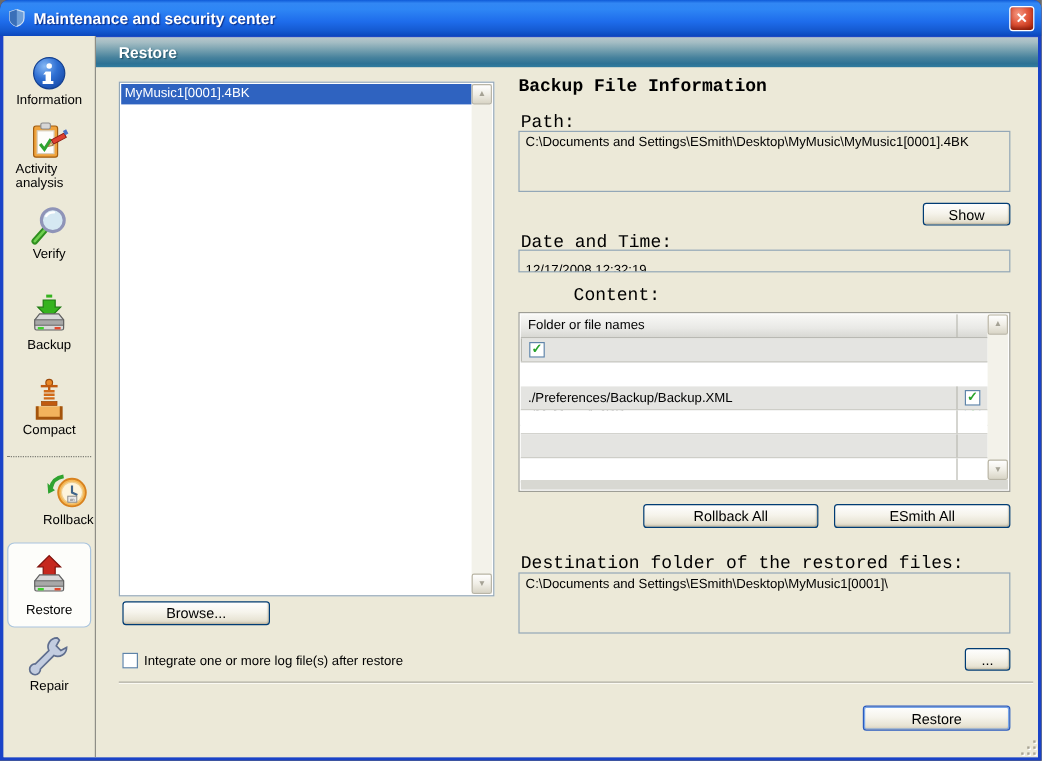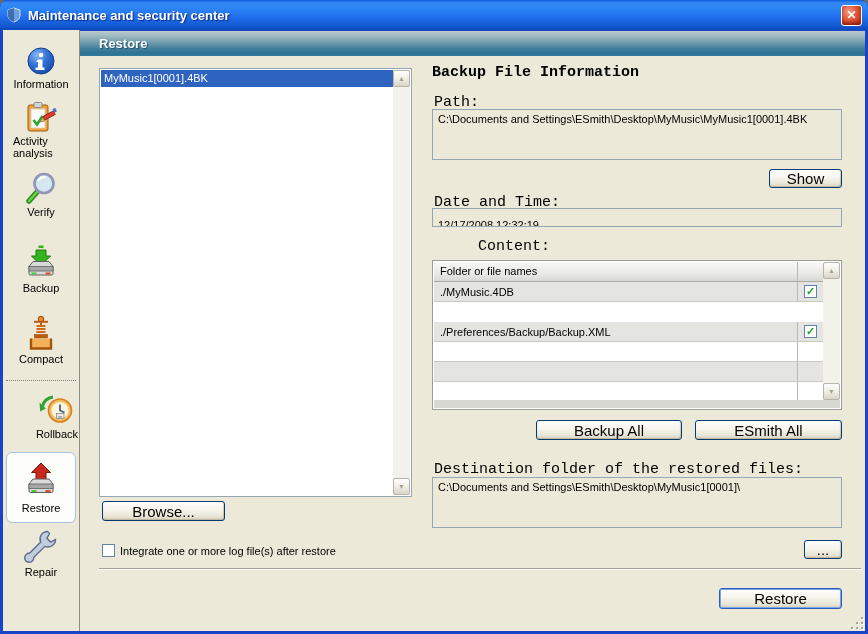--- a/index.html
+++ b/index.html
@@ -77,21 +77,21 @@
   .vscroll{position:absolute; right:1px; top:1px; bottom:1px; width:17px; background:#f3f2ea;}
   .sc-btn{
     position:absolute; left:0; width:17px; height:17px;
     background:linear-gradient(180deg,#fefefe 0%,#f0eee6 50%,#d9d5c6 100%);
     border:1px solid #b9b5a6; border-radius:2px;
     color:#a5a295; font-size:7px; text-align:center; line-height:15px;
   }
   .sc-up{top:0;} .sc-down{bottom:0;}
   
   .xp-btn{
-    position:absolute; font-size:15px; color:#000; 
+    position:absolute; font-size:12px; color:#000; 
     border:1px solid #003c74; border-radius:3px;
     background:linear-gradient(180deg,#fefefe 0%,#f6f4ec 45%,#e9e5d6 80%,#d9d1bf 100%);
     box-shadow:inset -1px -1px 1px rgba(150,140,110,.4);
     display:flex; align-items:center; justify-content:center; cursor:default;
   }
   .default-btn{
     border:1px solid #2a5bbf;
     box-shadow:inset 0 0 0 1px #79a6e8, inset -1px -1px 1px rgba(150,140,110,.3);
   }
   
@@ -294,21 +294,20 @@
       <div class="field" style="left:352px; top:178px; width:410px; height:19px; padding-top:10px;">12/17/2008 12:32:19</div>
 
       <div class="label" style="left:354px; top:208px;margin-left:44px;">Content:</div>
 
       <div class="ftable">
         <div class="t-head">
           <div class="t-name">Folder or file names</div>
           <div class="t-cb"></div>
         </div>
         <div class="t-row gray" style="top:21px;">
-          <div class="t-name">./MyMusic.4DB</div>
           <div class="t-cb">
               <span class="cbox">✓</span>
             </div>
         </div>
         <div class="t-row white" style="top:41px;margin-top:33px;">
           <div class="t-name">./MyMusic1.4DD</div>
           <div class="t-cb">
               <span class="cbox">✓</span>
             </div>
         </div>
@@ -330,21 +329,21 @@
           <div class="t-name"></div>
             <div class="t-cb"></div>
         </div>
         <div class="t-strip"></div>
         <div class="t-scroll">
           <div class="sc-btn sc-up">▲</div>
           <div class="sc-btn sc-down">▼</div>
         </div>
       </div>
 
-      <div class="xp-btn" style="left:456px; top:390px; width:146px; height:20px;">Backup All</div>
+      <div class="xp-btn" style="left:456px; top:390px; width:146px; height:20px;">Rollback All</div>
       <div class="xp-btn" style="left:615px; top:390px; width:147px; height:20px;">ESmith All</div>
 
       <div class="label" style="left:354px; top:431px;">Destination folder of the restored files:</div>
       <div class="field" style="left:352px; top:447px; width:410px; height:51px;">C:\Documents and Settings\ESmith\Desktop\MyMusic1[0001]\</div>
 
       <div class="xp-btn" style="left:724px; top:510px; width:38px; height:19px;">...</div>
 
       <div class="h-divider"></div>
 
       <div class="xp-btn default-btn" style="left:639px; top:558px; width:123px; height:21px;">Restore</div>

